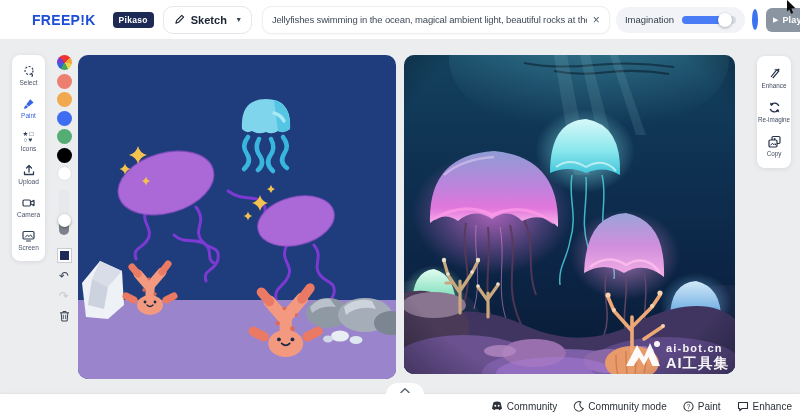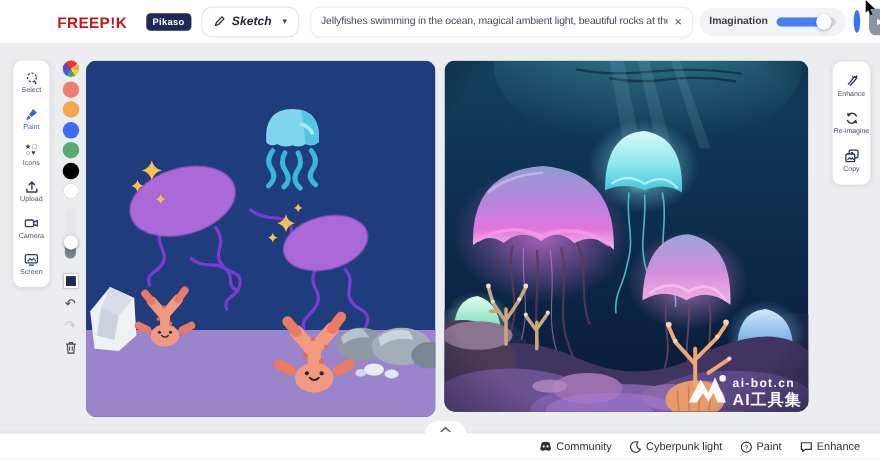--- a/index.html
+++ b/index.html
@@ -7,46 +7,46 @@
   body {
     font-family:"Liberation Sans","DejaVu Sans",sans-serif;
     background:#ecedef; position:relative; color:#2c3644;
   }
   
   .topbar {
     position:absolute; top:0; left:0; width:800px; height:40px;
     background:#ffffff; border-bottom:1px solid #ececee;
     display:flex; align-items:center; padding:0 8px 0 32px; z-index:20;
   }
-  .brand { font-size:14px; font-weight:800; color:#b91c1c; letter-spacing:.3px;margin-left:20px; }
+  .brand { font-size:14px; font-weight:800; color:#1d4ed8; letter-spacing:.3px; }
   .brand-badge {
     margin-left:17px; background:#1d2a56; color:#fff; font-size:8.5px; font-weight:700;
     padding:3px 6px; border-radius:4px; letter-spacing:.3px;
   }
   .mode-pill {
     margin-left:9px; height:28px; border:1px solid #e3e6ea; border-radius:10px;
     display:flex; align-items:center; gap:6px; padding:0 10px; background:#fff; cursor:pointer;
   }
-  .mode-label { font-size:11px; font-weight:700; color:#1c2433;font-style:italic; }
+  .mode-label { font-size:11px; font-weight:700; color:#1c2433; }
   .mode-caret { font-size:8px; color:#39414e; margin-left:4px; }
   .prompt-field {
     margin-left:10px; width:348px; height:28px; border:1px solid #eceef1; border-radius:9px;
     background:#fff; box-shadow:0 1px 2px rgba(20,30,60,.04);
     display:flex; align-items:center; padding:0 9px;
   }
   .prompt-text {
     flex:1; font-size:9.5px; letter-spacing:-.15px; color:#414b58;
     white-space:nowrap; overflow:hidden;
   }
   .prompt-clear { font-size:12px; color:#55606d; padding-left:6px; cursor:pointer; }
   .imagination {
     margin-left:6px; height:26px; background:#f1f3f6; border-radius:13px;
     display:flex; align-items:center; gap:8px; padding:0 9px;
   }
-  .imag-label { font-size:9.5px; font-weight:700; color:#333d49;text-align:center; }
+  .imag-label { font-size:9.5px; font-weight:400; color:#333d49;text-align:center; }
   .imag-track { position:relative; width:54px; height:8px; background:#d8dce2; border-radius:4px; }
   .imag-fill { position:absolute; left:0; top:0; height:8px; width:80%; background:#4a7cf5; border-radius:4px; }
   .imag-knob {
     position:absolute; top:-3px; left:calc(80% - 7px); width:14px; height:14px;
     background:#fff; border-radius:50%; box-shadow:0 1px 3px rgba(0,0,0,.3);
   }
   .credit-ring {
     margin-left:7px; width:21px; height:21px; border:3px solid #3b74f2; border-radius:50%;
     background:#fff;
   }
@@ -115,21 +115,21 @@
   }
   .action {
     width:100%; height:34px; display:flex; flex-direction:column; align-items:center;
     justify-content:center; gap:2px; cursor:pointer; color:#25314a;
   }
   .action .alabel { font-size:6.3px; color:#404c60; }
   
   .bottombar {
     position:absolute; left:0; bottom:0; width:800px; height:24px; background:#fff;
     box-shadow:0 -1px 3px rgba(0,0,0,.05); z-index:15;
-    display:flex; align-items:center; justify-content:flex-end; padding-right:18px; gap:16px;
+    display:flex; align-items:center; justify-content:flex-end; padding-right:8px; gap:16px;
   }
   .expand-tab {
     position:absolute; left:386px; top:-11px; width:38px; height:12px; background:#fff;
     border-radius:19px 19px 0 0; display:flex; align-items:flex-end; justify-content:center;
     cursor:pointer; padding-bottom:2px;
   }
   .bb-item { display:flex; align-items:center; gap:4px; font-size:10px; color:#2b3138; cursor:pointer; }
   .bb-icon { display:flex; align-items:center; }
 </style>
 </head>
@@ -589,21 +589,21 @@
     </span>
     <span>Community</span>
   </div>
 
   <div class="bb-item">
     <span class="bb-icon">
       <svg width="11" height="11" viewBox="0 0 12 12">
         <path d="M8.6,1 A5.2,5.2 0 1 0 11.2,8.2 A4.4,4.4 0 0 1 8.6,1 Z" fill="none" stroke="#2b3138" stroke-width="1.1"></path>
       </svg>
     </span>
-    <span>Cyberpunk light</span>
+    <span>Community mode</span>
   </div>
 
   <div class="bb-item">
     <span class="bb-icon">
       <svg width="11" height="11" viewBox="0 0 12 12">
         <circle cx="6" cy="6" r="5" fill="none" stroke="#2b3138" stroke-width="1.1"></circle>
         <text x="6" y="8.4" font-size="7" text-anchor="middle" fill="#2b3138" font-family="Liberation Sans, sans-serif">?</text>
       </svg>
     </span>
     <span>Paint</span>

